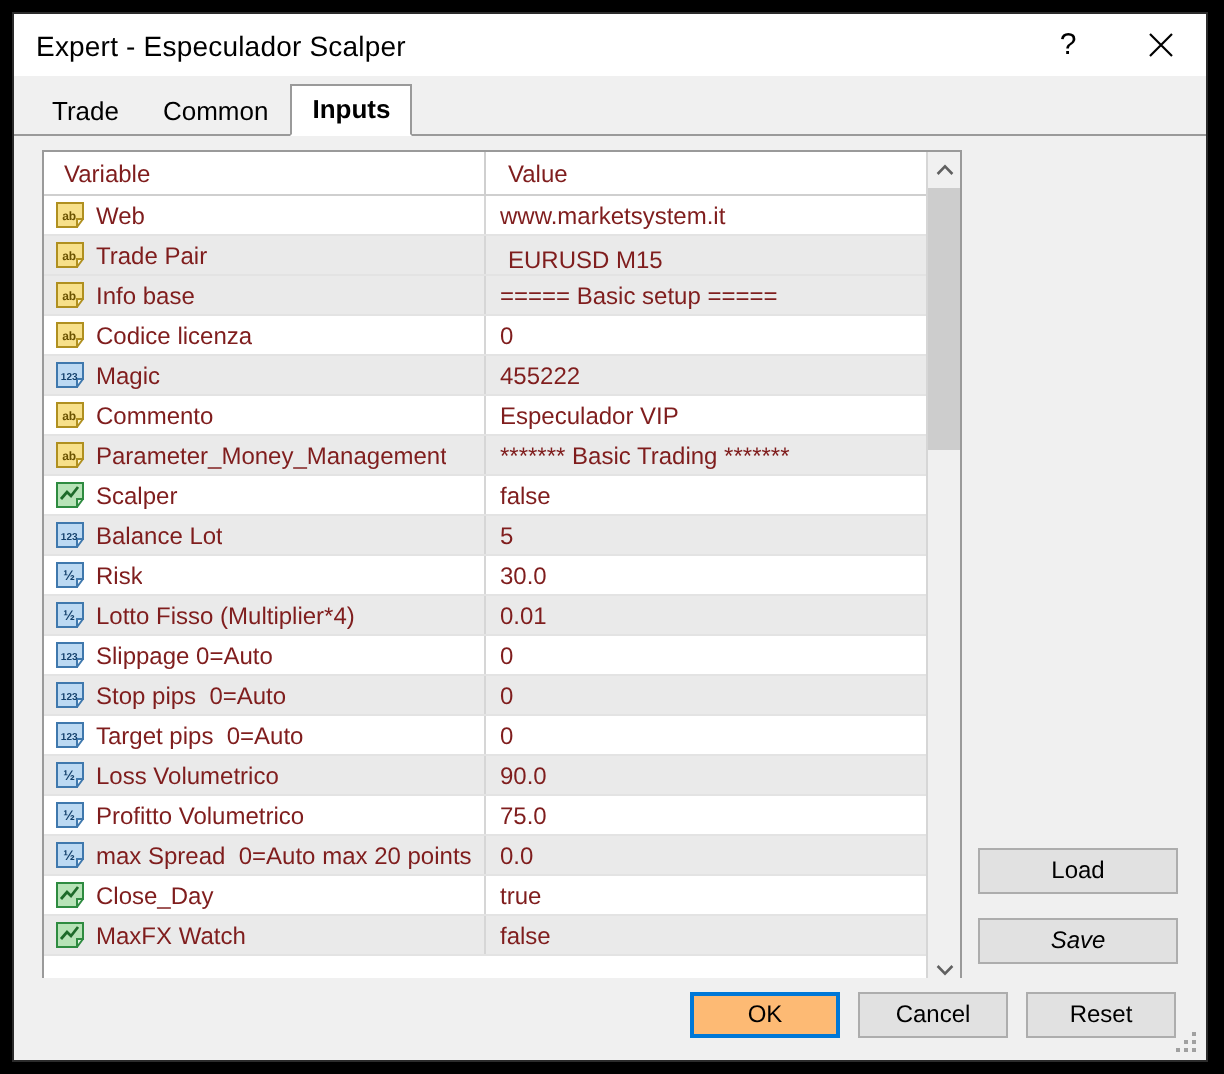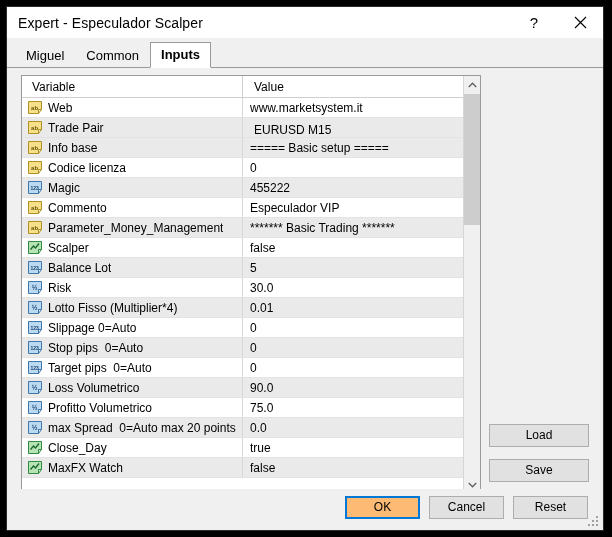--- a/index.html
+++ b/index.html
@@ -156,21 +156,21 @@
     flex: 1;
     height: 100%;
     display: flex;
     align-items: center;
     box-sizing: border-box;
     padding-left: 7px;
     overflow: hidden;
   }
   .cell-text {
     font-size: 12px;
-    color: #000000;
+    color: #7f1d1d;
     white-space: pre;
     overflow: hidden;
     text-overflow: clip;
   }
   .grid-row.header .cell-text { padding-left: 4px; }
   .cell-val.indent { padding-left: 11px; align-items: flex-end; }
 
   
   .type-icon {
     width: 14px;
@@ -230,21 +230,21 @@
     text-align: center;
     cursor: default;
     white-space: nowrap;
   }
   .side-buttons .btn {
     width: 100px;
     height: 23px;
     line-height: 21px;
     display: block;
   }
-  .side-buttons .btn + .btn { margin-top: 12px; }
+  .side-buttons .btn + .btn { margin-top: 12px; font-style: italic; }
 
   
   .bottombar {
     height: 41px;
     min-height: 41px;
     background: #f0f0f0;
     position: relative;
   }
   .bottom-buttons {
     position: absolute;
@@ -289,21 +289,21 @@
       <div class="title-btn help">?</div>
       <div class="title-btn close">
         <svg width="13" height="13" viewBox="0 0 13 13" aria-hidden="true">
           <path d="M1 1 L12 12 M12 1 L1 12" stroke="#000" stroke-width="1.1" fill="none"></path>
         </svg>
       </div>
     </div>
   </div>
 
   <div class="tabstrip">
-    <div class="tab">Miguel</div>
+    <div class="tab">Trade</div>
     <div class="tab">Common</div>
     <div class="tab active">Inputs</div>
   </div>
 
   <div class="pane">
 
     <div class="grid-wrap">
       <div class="grid" id="grid-body">
           <div class="grid-row header">
             <div class="cell-var">

